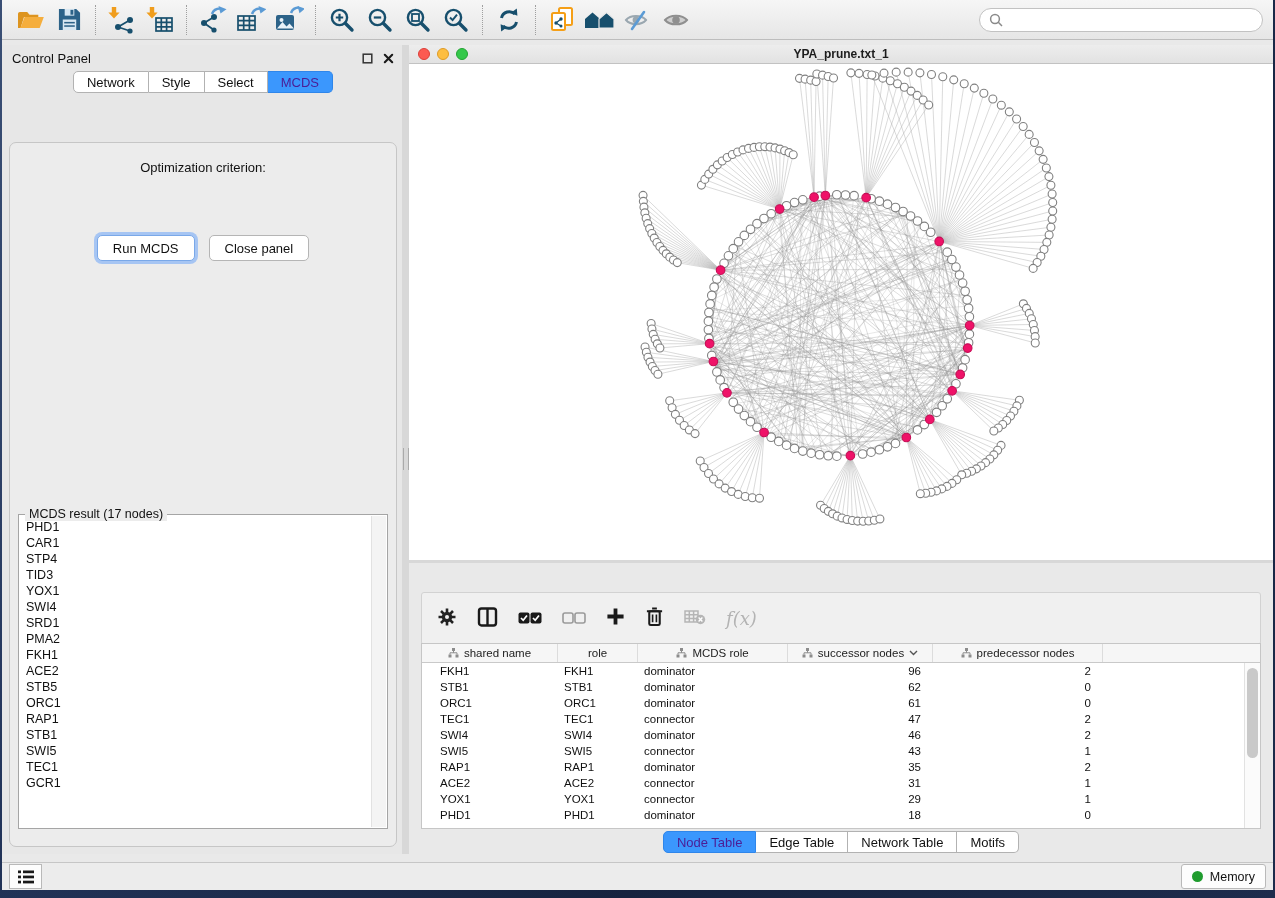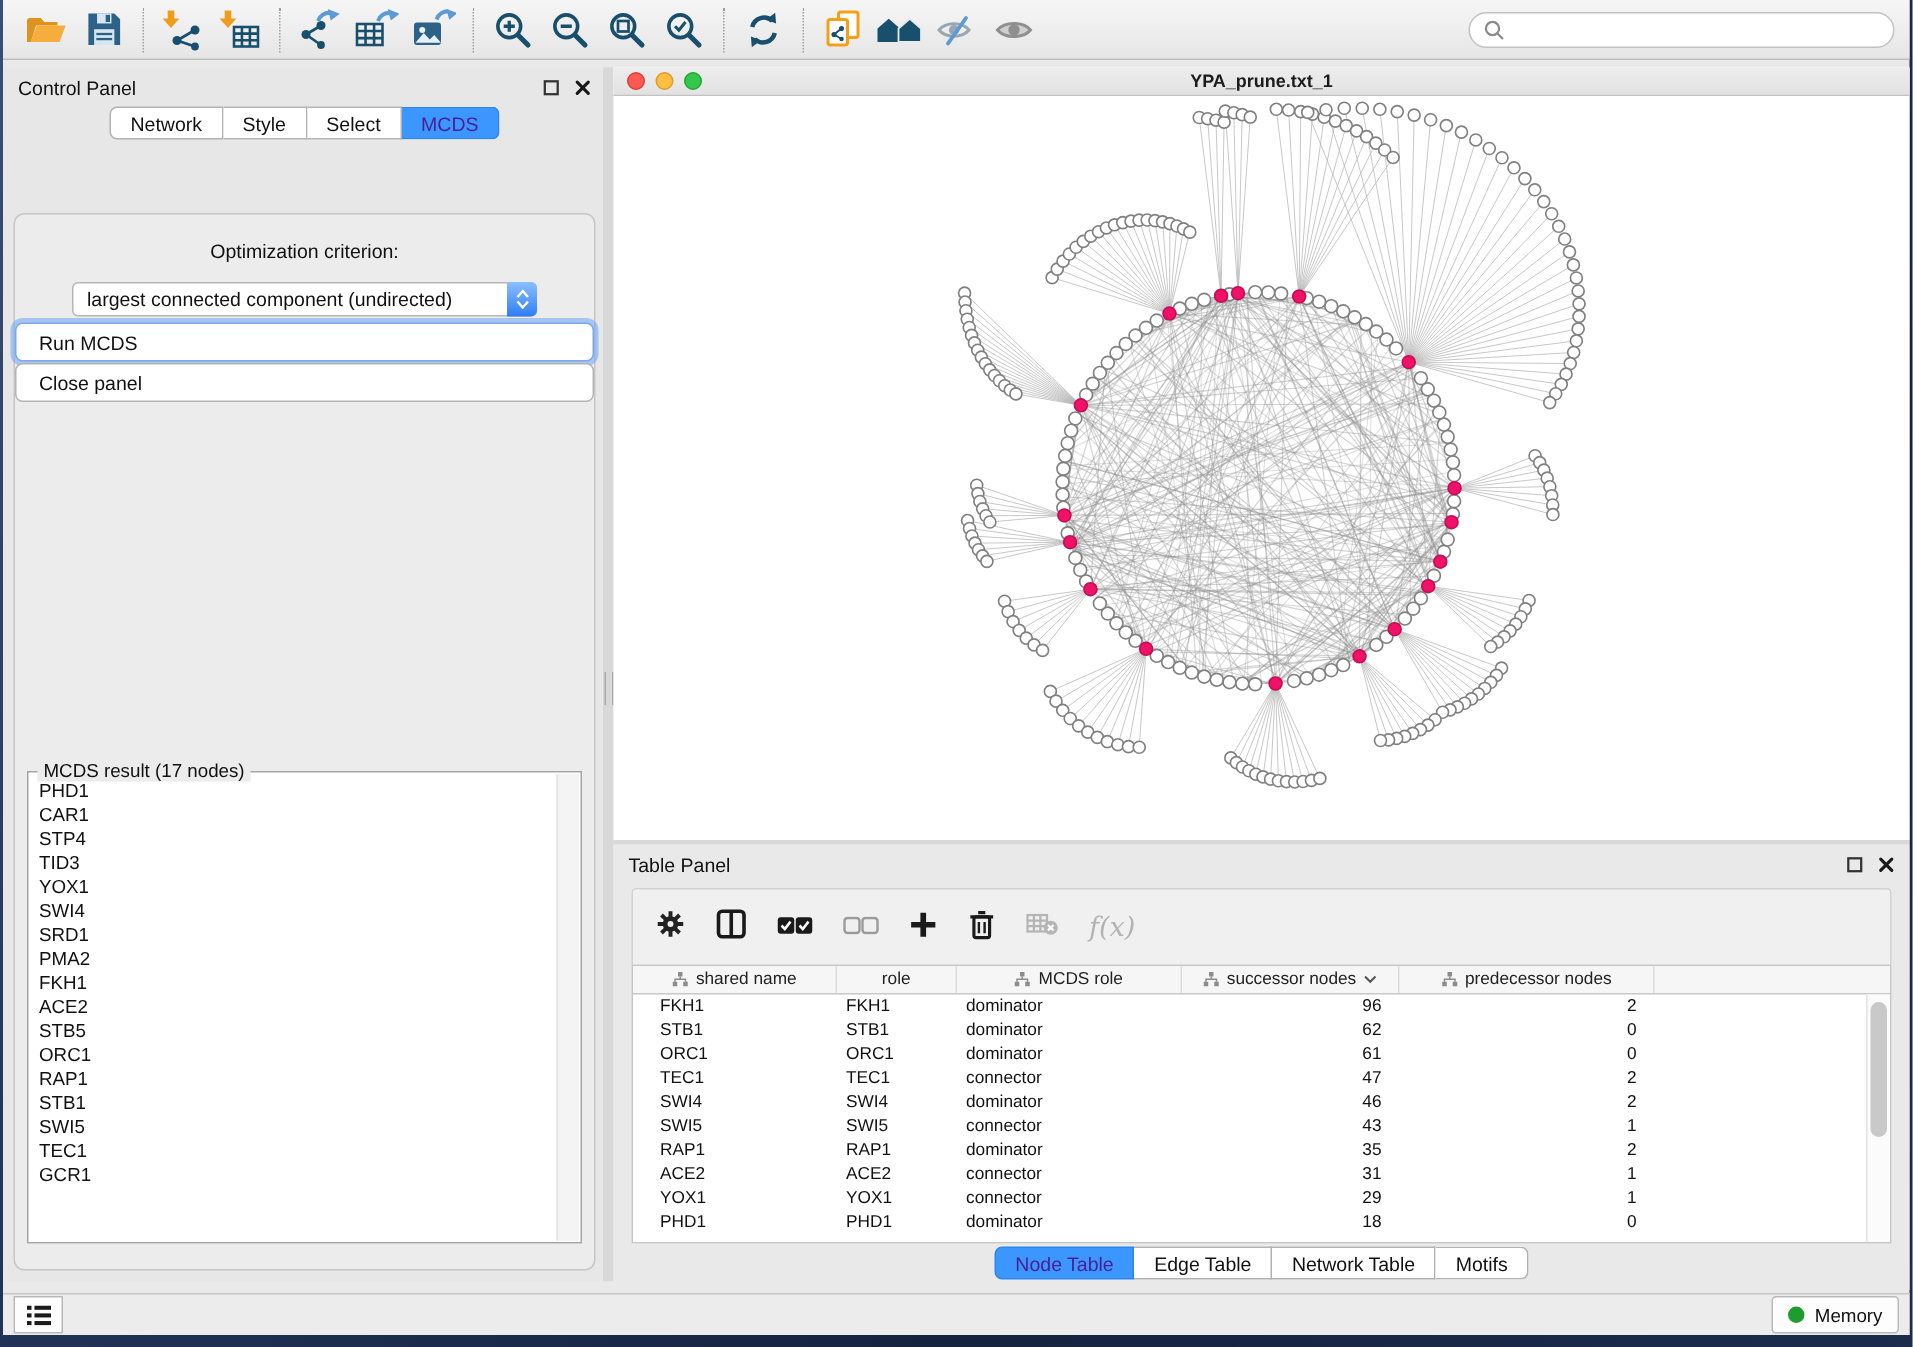--- a/index.html
+++ b/index.html
@@ -29,21 +29,21 @@
   .tab.selected{background:#3b97fd;border-color:#2f86ea;color:#4c1d95;}
   .cp-body{position:absolute;left:7px;right:7px;top:97px;bottom:7px;background:#ececec;
     border:1px solid #c6c6c6;border-radius:7px;}
   .opt-label{text-align:center;margin-top:17px;font-size:13px;color:#111;}
   .select{position:absolute;left:38px;right:38px;top:45px;height:23px;background:#fff;
     border:1px solid #b7b7b7;border-radius:4px;display:flex;align-items:center;font-size:13px;
     padding-left:9px;box-sizing:border-box;color:#111;}
   .stepper{margin-left:auto;width:20px;height:23px;margin-right:-1px;
     background:linear-gradient(#8cc0fd,#2f7cf6);border-radius:0 4px 4px 0;
     display:flex;flex-direction:column;align-items:center;justify-content:center;gap:1px;}
-  .btn-row{position:absolute;top:72px;left:0;right:0;display:flex;justify-content:center;gap:1px;flex-direction:column;}
+  .btn-row{position:absolute;top:92px;left:0;right:0;display:flex;justify-content:center;gap:14px;}
   .btn{height:24px;padding:0 15px;background:#fff;border:1px solid #b5b5b5;border-radius:5px;
     font-size:13px;display:flex;align-items:center;color:#111;}
   .btn.focused{box-shadow:0 0 0 3px rgba(110,165,250,.55);border-color:#7aa8e8;}
   .fieldset{position:absolute;left:8px;right:8px;top:371px;bottom:17px;border:1px solid #a5a5a5;background:#fff;}
   .legend{position:absolute;top:-8px;left:6px;background:#ececec;padding:0 4px;font-size:12.5px;color:#111;}
   .mcds-list{position:absolute;left:2px;top:4px;bottom:2px;right:16px;overflow:hidden;
     font-size:12.5px;line-height:16px;padding-left:5px;color:#111;}
   .mcds-scroll{position:absolute;top:1px;bottom:1px;right:1px;width:14px;background:#f4f4f4;border-left:1px solid #e2e2e2;}
 
   
@@ -262,31 +262,20 @@
       </span>
     </div>
     <div class="cp-tabs">
       <div class="tab">Network</div>
       <div class="tab">Style</div>
       <div class="tab">Select</div>
       <div class="tab selected">MCDS</div>
     </div>
     <div class="cp-body">
       <div class="opt-label">Optimization criterion:</div>
-      <div class="select">
-        <span>largest connected component (undirected)</span>
-        <span class="stepper">
-          <svg width="9" height="6" viewBox="0 0 9 6">
-              <path d="M1 5l3.5-4L8 5" stroke="#fff" stroke-width="1.6" fill="none"></path>
-            </svg>
-          <svg width="9" height="6" viewBox="0 0 9 6">
-              <path d="M1 1l3.5 4L8 1" stroke="#fff" stroke-width="1.6" fill="none"></path>
-            </svg>
-        </span>
-      </div>
       <div class="btn-row">
         <div class="btn focused">Run MCDS</div>
         <div class="btn">Close panel</div>
       </div>
       <div class="fieldset">
         <div class="legend">MCDS result (17 nodes)</div>
         <div class="mcds-list">
             <div>PHD1</div>
             <div>CAR1</div>
             <div>STP4</div>
@@ -1098,31 +1087,20 @@
             <circle cx="301.3" cy="280.2" r="4.3" fill="#ef1268" stroke="#c50d55" stroke-width="1.1"></circle>
             <circle cx="312.3" cy="206.6" r="4.3" fill="#ef1268" stroke="#c50d55" stroke-width="1.1"></circle>
           </g>
         </svg>
     </div>
   </div>
 
   <div class="h-splitter"></div>
 
   <div class="table-panel">
-    <div class="panel-header">
-      <span>Table Panel</span>
-      <span class="win-controls">
-        <svg width="11" height="11" viewBox="0 0 11 11">
-          <rect x="1.2" y="1.2" width="8.6" height="8.6" fill="none" stroke="#333" stroke-width="1.5"></rect>
-        </svg>
-        <svg width="11" height="11" viewBox="0 0 11 11">
-          <path d="M1.8 1.8l7.4 7.4M9.2 1.8L1.8 9.2" stroke="#1a1a1a" stroke-width="2.1" stroke-linecap="round"></path>
-        </svg>
-      </span>
-    </div>
     <div class="tp-toolbar">
       <span>
         <svg width="20" height="20" viewBox="0 0 20 20">
           <g stroke="#222" stroke-width="2.6">
             <path d="M10 1.5v4M10 14.5v4M1.5 10h4M14.5 10h4M4 4l2.8 2.8M13.2 13.2L16 16M16 4l-2.8 2.8M6.8 13.2L4 16"></path>
           </g>
           <circle cx="10" cy="10" r="5.2" fill="#222"></circle>
             <circle cx="10" cy="10" r="2" fill="#f0f0f0"></circle>
         </svg>
       </span>

